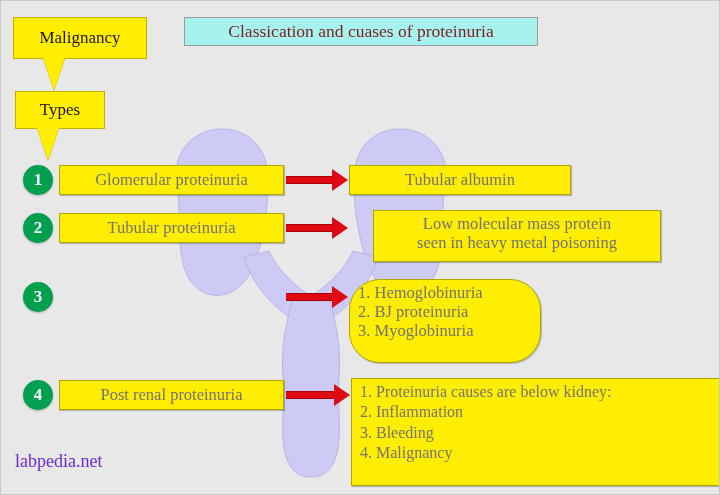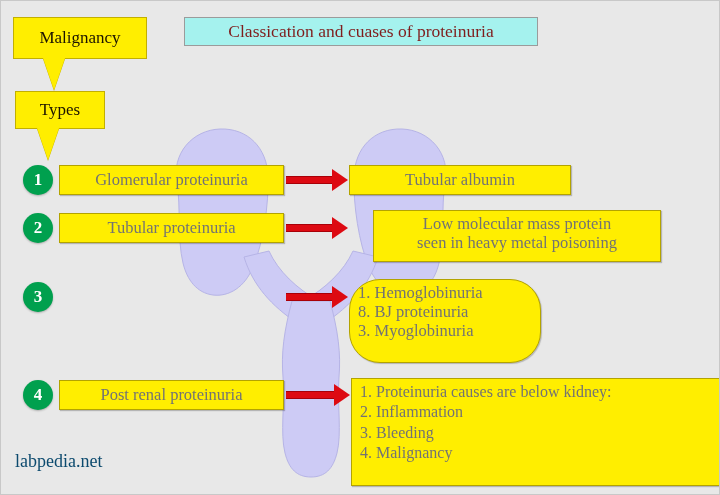--- a/index.html
+++ b/index.html
@@ -146,21 +146,21 @@
     border-bottom: 11px solid transparent;
     border-left: 16px solid #dd0a12;
     margin-left: -1px;
   }
 
   
   #watermark {
     position: absolute;
     left: 14px; top: 450px;
     font-size: 18px;
-    color: #0c4a6e;
+    color: #6d28d9;
     z-index: 5;
   }
 </style>
 </head>
 <body>
 
 <div id="canvas">
 
   <svg id="anatomy" viewBox="0 0 720 495">
     <g fill="#cdcbf5" stroke="#b6b4e6" stroke-width="1">
@@ -217,21 +217,21 @@
     <span class="ln">seen in heavy metal poisoning</span>
   </div>
 
   <div class="numcircle" style="left:22px; top:281px;">3</div>
   <div class="arrow" style="left:285px; top:285px; width:62px;">
     <div class="shaft"></div>
     <div class="head"></div>
   </div>
   <div class="ybox lines" style="left:348px; top:278px; width:192px; height:84px; font-size:16.5px;border-radius:31px;">
     <span class="ln">1. Hemoglobinuria</span>
-    <span class="ln">8. BJ proteinuria</span>
+    <span class="ln">2. BJ proteinuria</span>
     <span class="ln">3. Myoglobinuria</span>
   </div>
 
   <div class="numcircle" style="left:22px; top:379px;">4</div>
   <div class="ybox center" style="left:58px; top:379px; width:225px; height:30px; font-size:16.5px;">Post renal proteinuria</div>
   <div class="arrow" style="left:285px; top:383px; width:64px;">
     <div class="shaft"></div>
     <div class="head"></div>
   </div>
   <div class="ybox lines" style="left:350px; top:377px; width:396px; height:108px; font-size:16px; line-height:1.28;">

